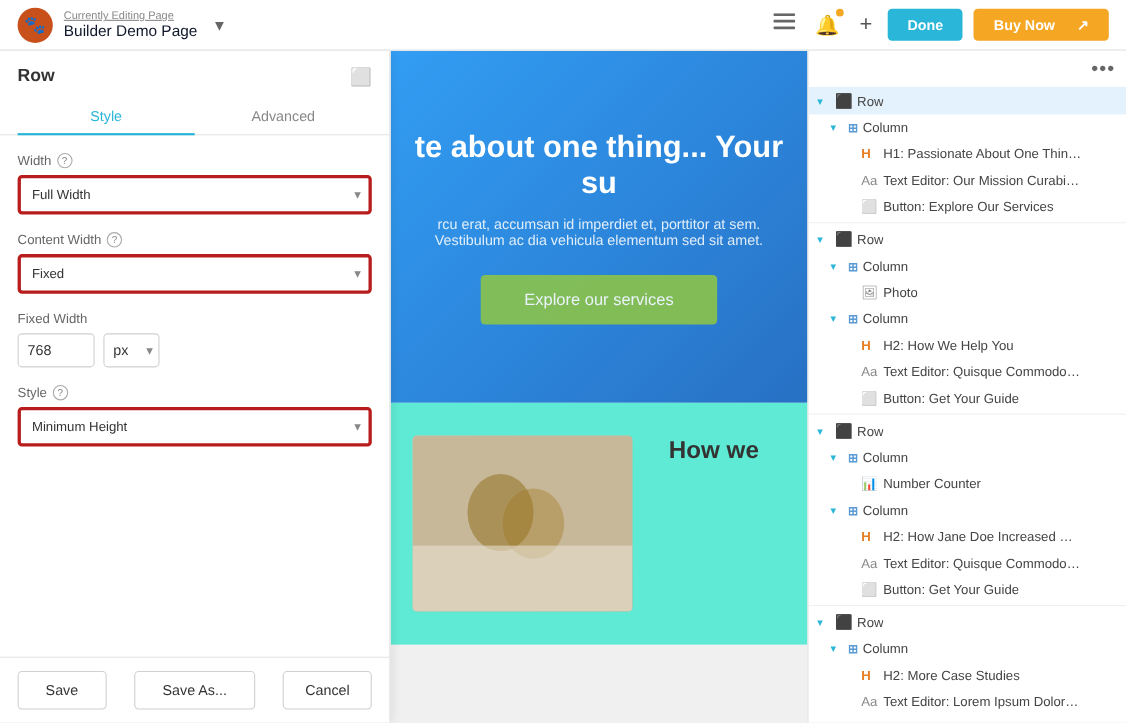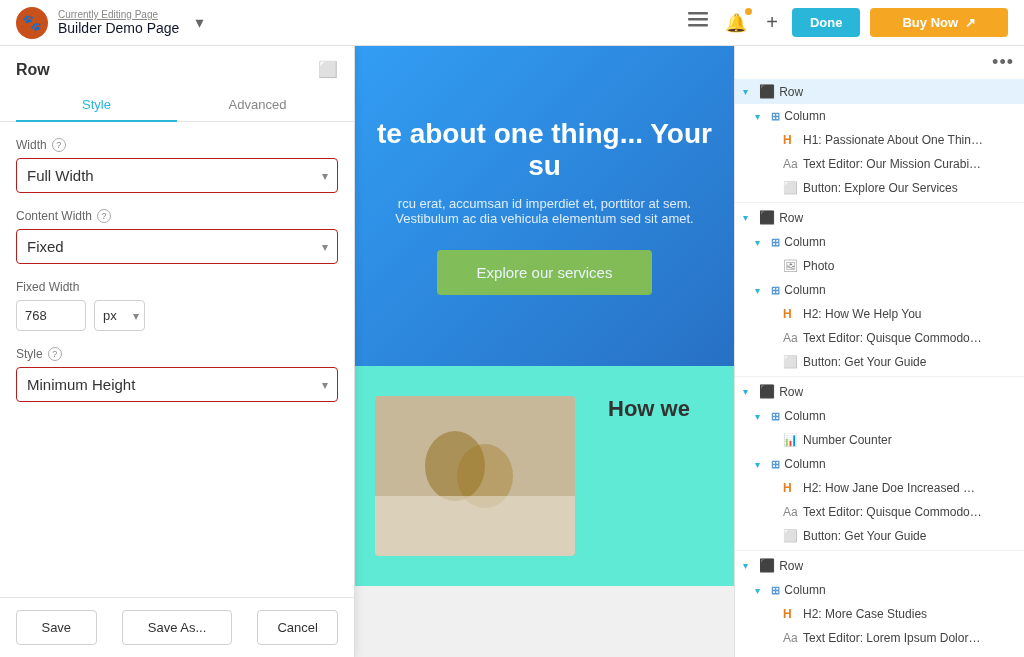--- a/index.html
+++ b/index.html
@@ -20,23 +20,23 @@
     .editing-label { font-size: 10px; color: #888; text-decoration: underline; }
     .page-name { font-size: 14px; font-weight: 400; color: #0f172a; }
     .chevron-btn { background: none; border: none; cursor: pointer; color: #666; font-size: 16px; padding: 2px 6px; }
     .top-bar-right { display: flex; align-items: center; gap: 10px; }
     .icon-btn { background: none; border: none; cursor: pointer; color: #555; font-size: 18px; padding: 4px; }
     .done-btn {
       background: #29b6d8; color: #fff; border: none; padding: 7px 18px;
       border-radius: 4px; font-size: 13px; font-weight: 600; cursor: pointer;
     }
     .buy-btn {
-      background: #f5a623; color: #fff; border: none; padding: 7px 32px;
+      background: #f5a623; color: #fff; border: none; padding: 7px 18px;
       border-radius: 4px; font-size: 13px; font-weight: 600; cursor: pointer;
-      display: flex; align-items: center; gap: 7px;
+      display: flex; align-items: center; gap: 20px;
     }
     .bell-badge { position: relative; }
     .bell-dot { width: 7px; height: 7px; background: #f5a623; border-radius: 50%; position: absolute; top: 0; right: 0; }
 
     
     .main-layout {
       display: flex; height: calc(657px - 46px); position: relative;
     }
 
     
@@ -70,23 +70,23 @@
     }
     .help-icon {
       width: 14px; height: 14px; border-radius: 50%; border: 1px solid #aaa;
       display: inline-flex; align-items: center; justify-content: center;
       font-size: 9px; color: #888; cursor: pointer;
     }
     .select-wrapper {
       position: relative;
     }
     .select-field {
-      width: 100%; padding: 8px 30px 8px 10px; border: 1px solid #b91c1c;
+      width: 100%; padding: 8px 30px 8px 10px; border: 3px solid #b91c1c;
       border-radius: 4px; appearance: none; background: #fff;
-      font-size: 15px; color: #333; cursor: pointer;
+      font-size: 12px; color: #333; cursor: pointer;
     }
     .select-arrow {
       position: absolute; right: 10px; top: 50%; transform: translateY(-50%);
       pointer-events: none; color: #888; font-size: 12px;
     }
 
     .fixed-width-row { display: flex; align-items: center; gap: 8px; }
     .number-input {
       width: 70px; padding: 7px 8px; border: 1px solid #d0d0d0;
       border-radius: 4px; font-size: 13px; color: #333;

